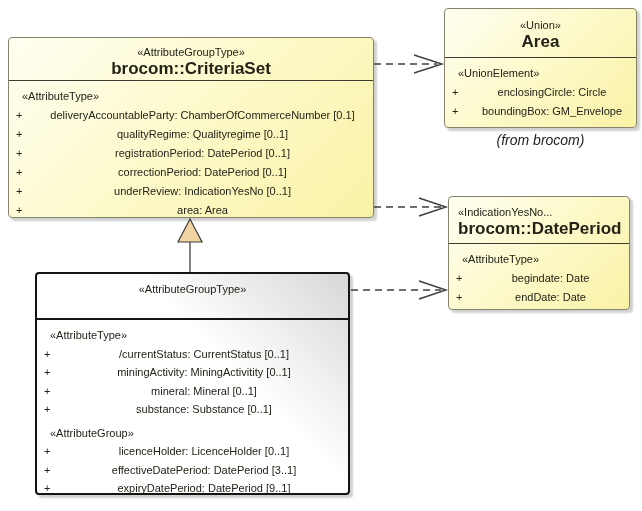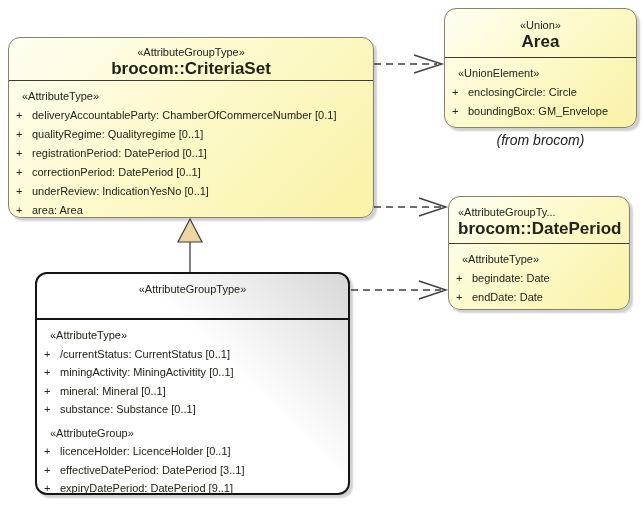--- a/index.html
+++ b/index.html
@@ -16,21 +16,21 @@
   .connectors {
     position: absolute;
     left: 0; top: 0;
     width: 642px; height: 511px;
     pointer-events: none;
     z-index: 3;
   }
   .uml-box {
     position: absolute;
     border: 1px solid #84846a;
-    border-radius: 12px;
+    border-radius: 4px;
     box-shadow: 3px 3px 2px rgba(170,170,170,0.55);
     z-index: 2;
     box-sizing: border-box;
   }
   .uml-box.yellow {
     background: linear-gradient(135deg, #fffef2 0%, #fdfacd 45%, #f9f2a6 100%);
   }
   .uml-box.plain {
     background: linear-gradient(45deg, #ffffff 45%, #ffffff 60%, #d7d7d7 100%);
     border: 2px solid #141414;
@@ -42,21 +42,21 @@
     box-sizing: border-box;
   }
   .uml-box.plain .hdr { border-bottom: 2px solid #141414; }
   .hdr.left { text-align: left; padding-left: 9px; }
   .stereo { line-height: 16px; white-space: nowrap; overflow: hidden; }
   .cname  { line-height: 18px; font-weight: bold; font-size: 17px; white-space: nowrap; overflow: hidden; }
   .body { padding-top: 6px; }
   .row { display: flex; line-height: 19px; white-space: nowrap; }
   .uml-box.plain .row { line-height: 18.5px; }
   .plus { width: 16px; padding-left: 7px; flex: 0 0 auto; }
-  .attr-text { flex: 1 1 auto; overflow: hidden; }
+  .attr-text { flex: 1 1 auto; overflow: hidden; text-align: center; }
   .stereo-row { padding-left: 13px; line-height: 19px; white-space: nowrap; }
   .uml-box.plain .stereo-row { line-height: 18.5px; }
   .group-gap { margin-top: 5px; }
   .caption {
     position: absolute;
     text-align: center;
     font-style: italic;
     font-size: 14px;
     color: #1e1e1e;
     z-index: 2;
@@ -126,21 +126,21 @@
       <div class="row">
           <span class="plus">+</span>
           <span class="attr-text">boundingBox: GM_Envelope</span>
         </div>
     </div>
   </div>
   <div class="caption" id="caption-area">(from brocom)</div>
 
   <div class="uml-box yellow" id="box-dateperiod">
     <div class="hdr left">
-      <div class="stereo">«AttributeGroupTy...</div>
+      <div class="stereo">«IndicationYesNo...</div>
       <div class="cname">brocom::DatePeriod</div>
     </div>
     <div class="body">
       <div class="stereo-row">«AttributeType»</div>
       <div class="row">
           <span class="plus">+</span>
           <span class="attr-text">begindate: Date</span>
         </div>
       <div class="row">
           <span class="plus">+</span>

